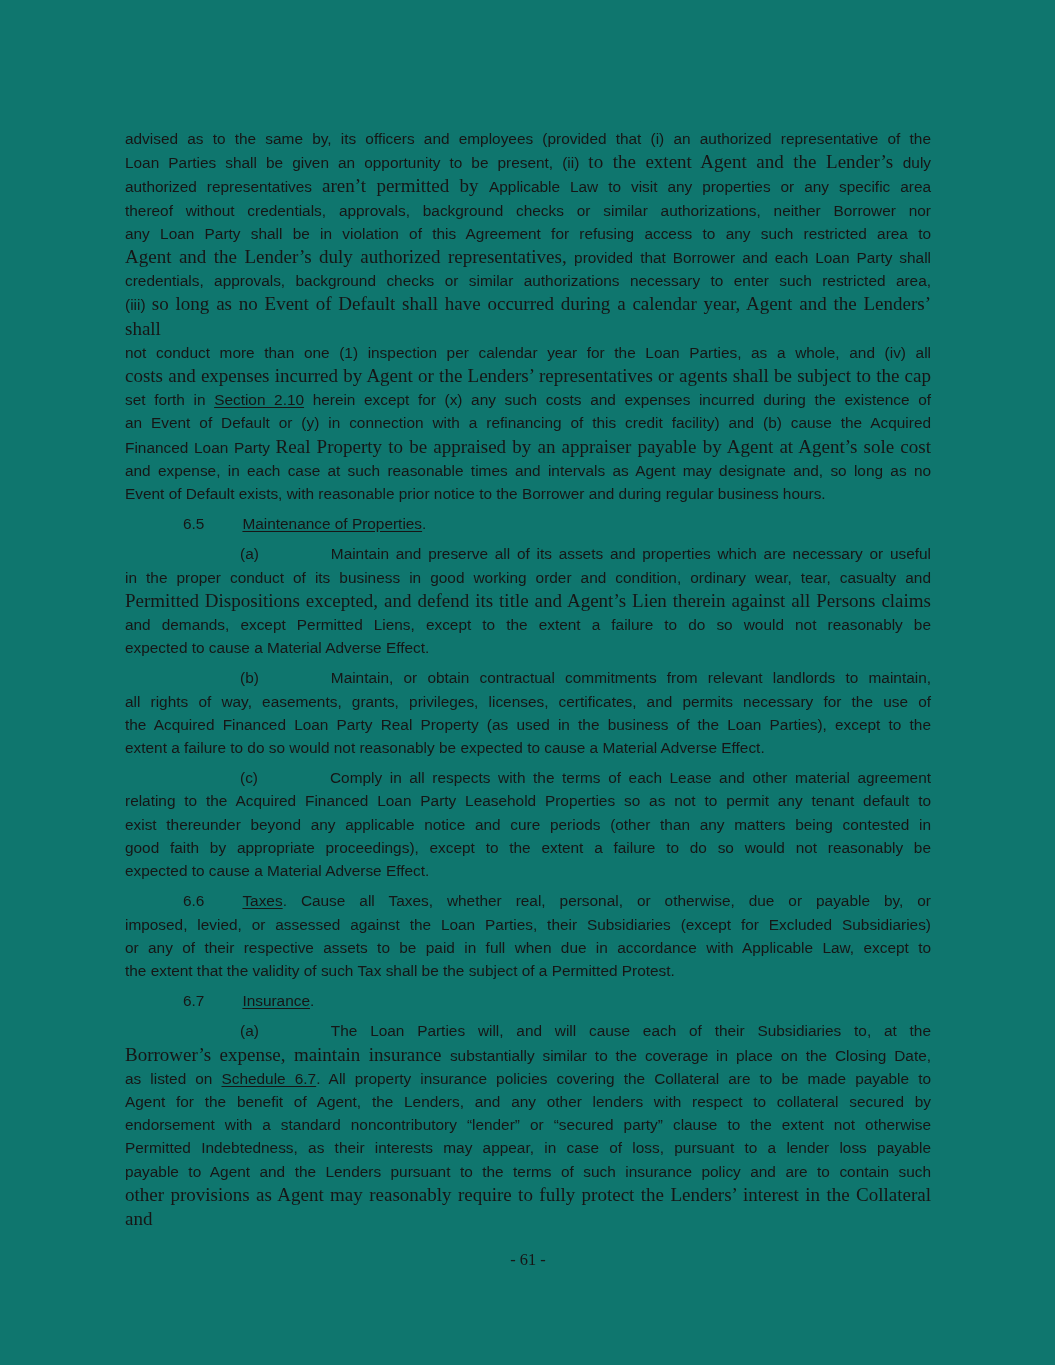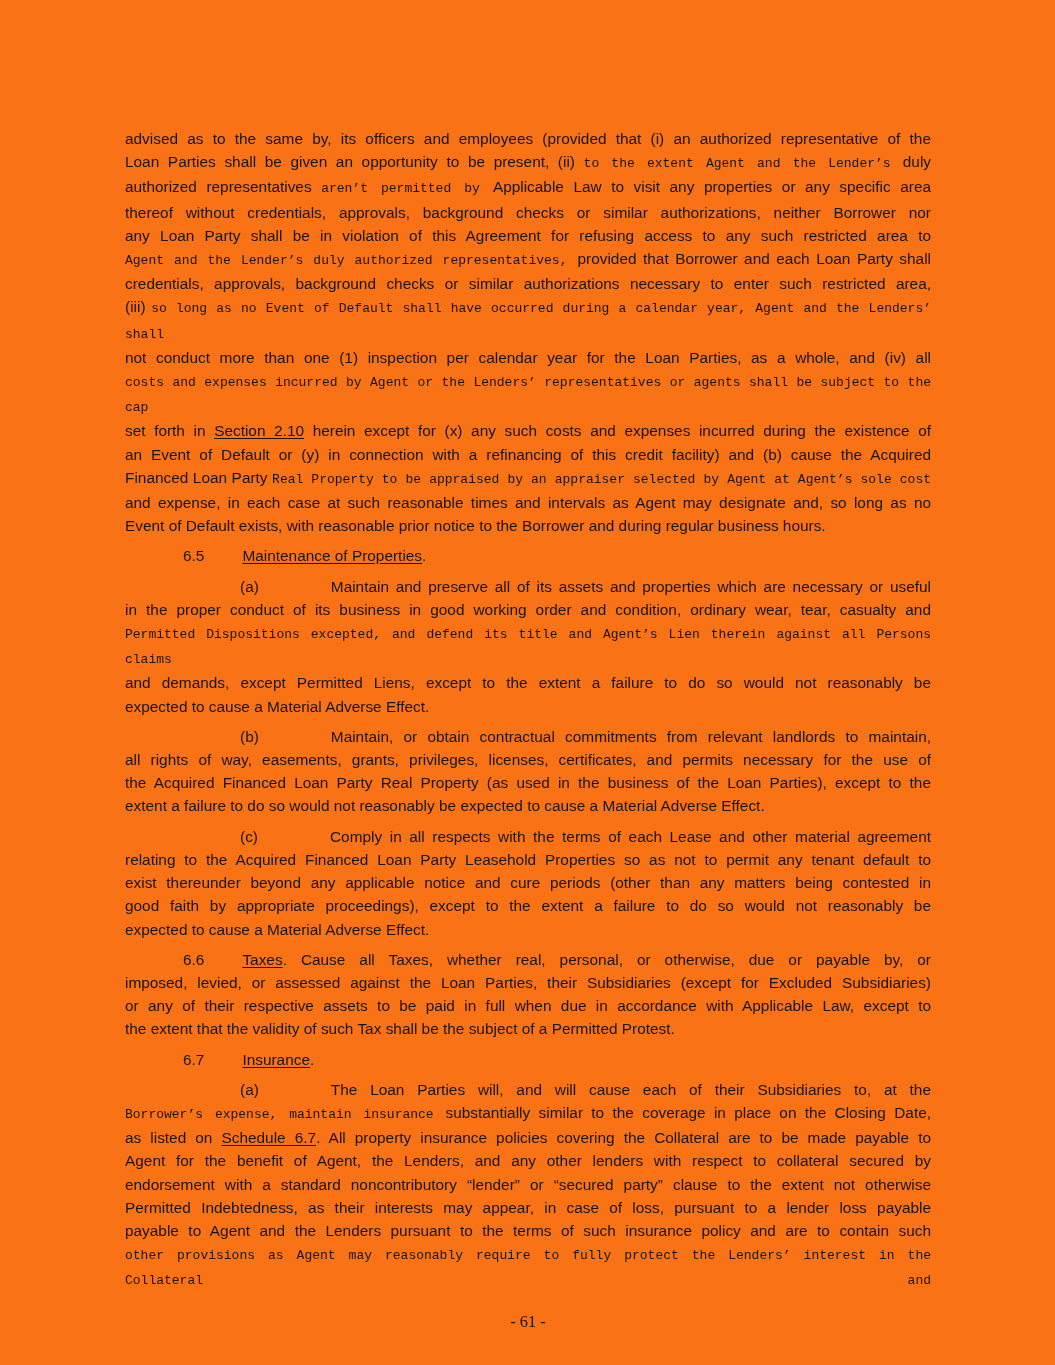--- a/index.html
+++ b/index.html
@@ -1,20 +1,20 @@
 <!DOCTYPE html>
 <html><head>
 <meta charset="utf-8">
 <style>
   html, body { margin: 0; padding: 0; background: #e8e8e8; }
   .page {
     position: relative;
     width: 1055px;
     height: 1365px;
-    background: #f97316;
+    background: #0f766e;
     font-family: "Liberation Sans", sans-serif;
     font-size: 15.4px;
     color: #161616;
     overflow: hidden;
   }
   .content {
     position: absolute;
     left: 125px;
     top: 127px;
     width: 806px;
@@ -29,22 +29,22 @@
   }
   .line.last {
     text-align-last: left;
   }
   .tab {
     display: inline-block;
     height: 1px;
     vertical-align: baseline;
   }
   .serif {
-    font-family: Liberation Mono, monospace;
-    font-size: 13px;
+    font-family: Liberation Serif, serif;
+    font-size: 19px;
   }
   .uline {
     text-decoration: underline;
     text-underline-offset: 2px;
   }
   .footer {
     margin-top: 17px;
     text-align: center;
     text-align-last: center;
     font-family: "Liberation Serif", serif;
@@ -63,21 +63,21 @@
         <div class="line"><span class="">authorized representatives </span><span class="serif ">aren’t permitted by </span><span class="">Applicable Law to visit any properties or any specific area</span></div>
         <div class="line"><span class="">thereof without credentials, approvals, background checks or similar authorizations, neither Borrower nor</span></div>
         <div class="line"><span class="">any Loan Party shall be in violation of this Agreement for refusing access to any such restricted area to</span></div>
         <div class="line"><span class="serif ">Agent and the Lender’s duly authorized representatives, </span><span class="">provided that Borrower and each Loan Party shall</span></div>
         <div class="line"><span class="">credentials, approvals, background checks or similar authorizations necessary to enter such restricted area,</span></div>
         <div class="line"><span class="">(iii) </span><span class="serif ">so long as no Event of Default shall have occurred during a calendar year, Agent and the Lenders’ shall</span></div>
         <div class="line"><span class="">not conduct more than one (1) inspection per calendar year for the Loan Parties, as a whole, and (iv) all</span></div>
         <div class="line"><span class="serif ">costs and expenses incurred by Agent or the Lenders’ representatives or agents shall be subject to the cap</span></div>
         <div class="line"><span class="">set forth in </span><span class="uline">Section 2.10</span><span class=""> herein except for (x) any such costs and expenses incurred during the existence of</span></div>
         <div class="line"><span class="">an Event of Default or (y) in connection with a refinancing of this credit facility) and (b) cause the Acquired</span></div>
-        <div class="line"><span class="">Financed Loan Party </span><span class="serif ">Real Property to be appraised by an appraiser selected by Agent at Agent’s sole cost</span></div>
+        <div class="line"><span class="">Financed Loan Party </span><span class="serif ">Real Property to be appraised by an appraiser payable by Agent at Agent’s sole cost</span></div>
         <div class="line"><span class="">and expense, in each case at such reasonable times and intervals as Agent may designate and, so long as no</span></div>
         <div class="line last"><span class="">Event of Default exists, with reasonable prior notice to the Borrower and during regular business hours.</span></div>
       </div>
       <div class="para">
         <div class="line last"><span class="tab" style="width: 58px;"></span><span class="">6.5</span><span class="tab" style="width: 38px;"></span><span class="uline">Maintenance of Properties</span><span class="">.</span></div>
       </div>
       <div class="para">
         <div class="line"><span class="tab" style="width: 115px;"></span><span class="">(a)</span><span class="tab" style="width: 72px;"></span><span class="">Maintain and preserve all of its assets and properties which are necessary or useful</span></div>
         <div class="line"><span class="">in the proper conduct of its business in good working order and condition, ordinary wear, tear, casualty and</span></div>
         <div class="line"><span class="serif ">Permitted Dispositions excepted, and defend its title and Agent’s Lien therein against all Persons claims</span></div>

